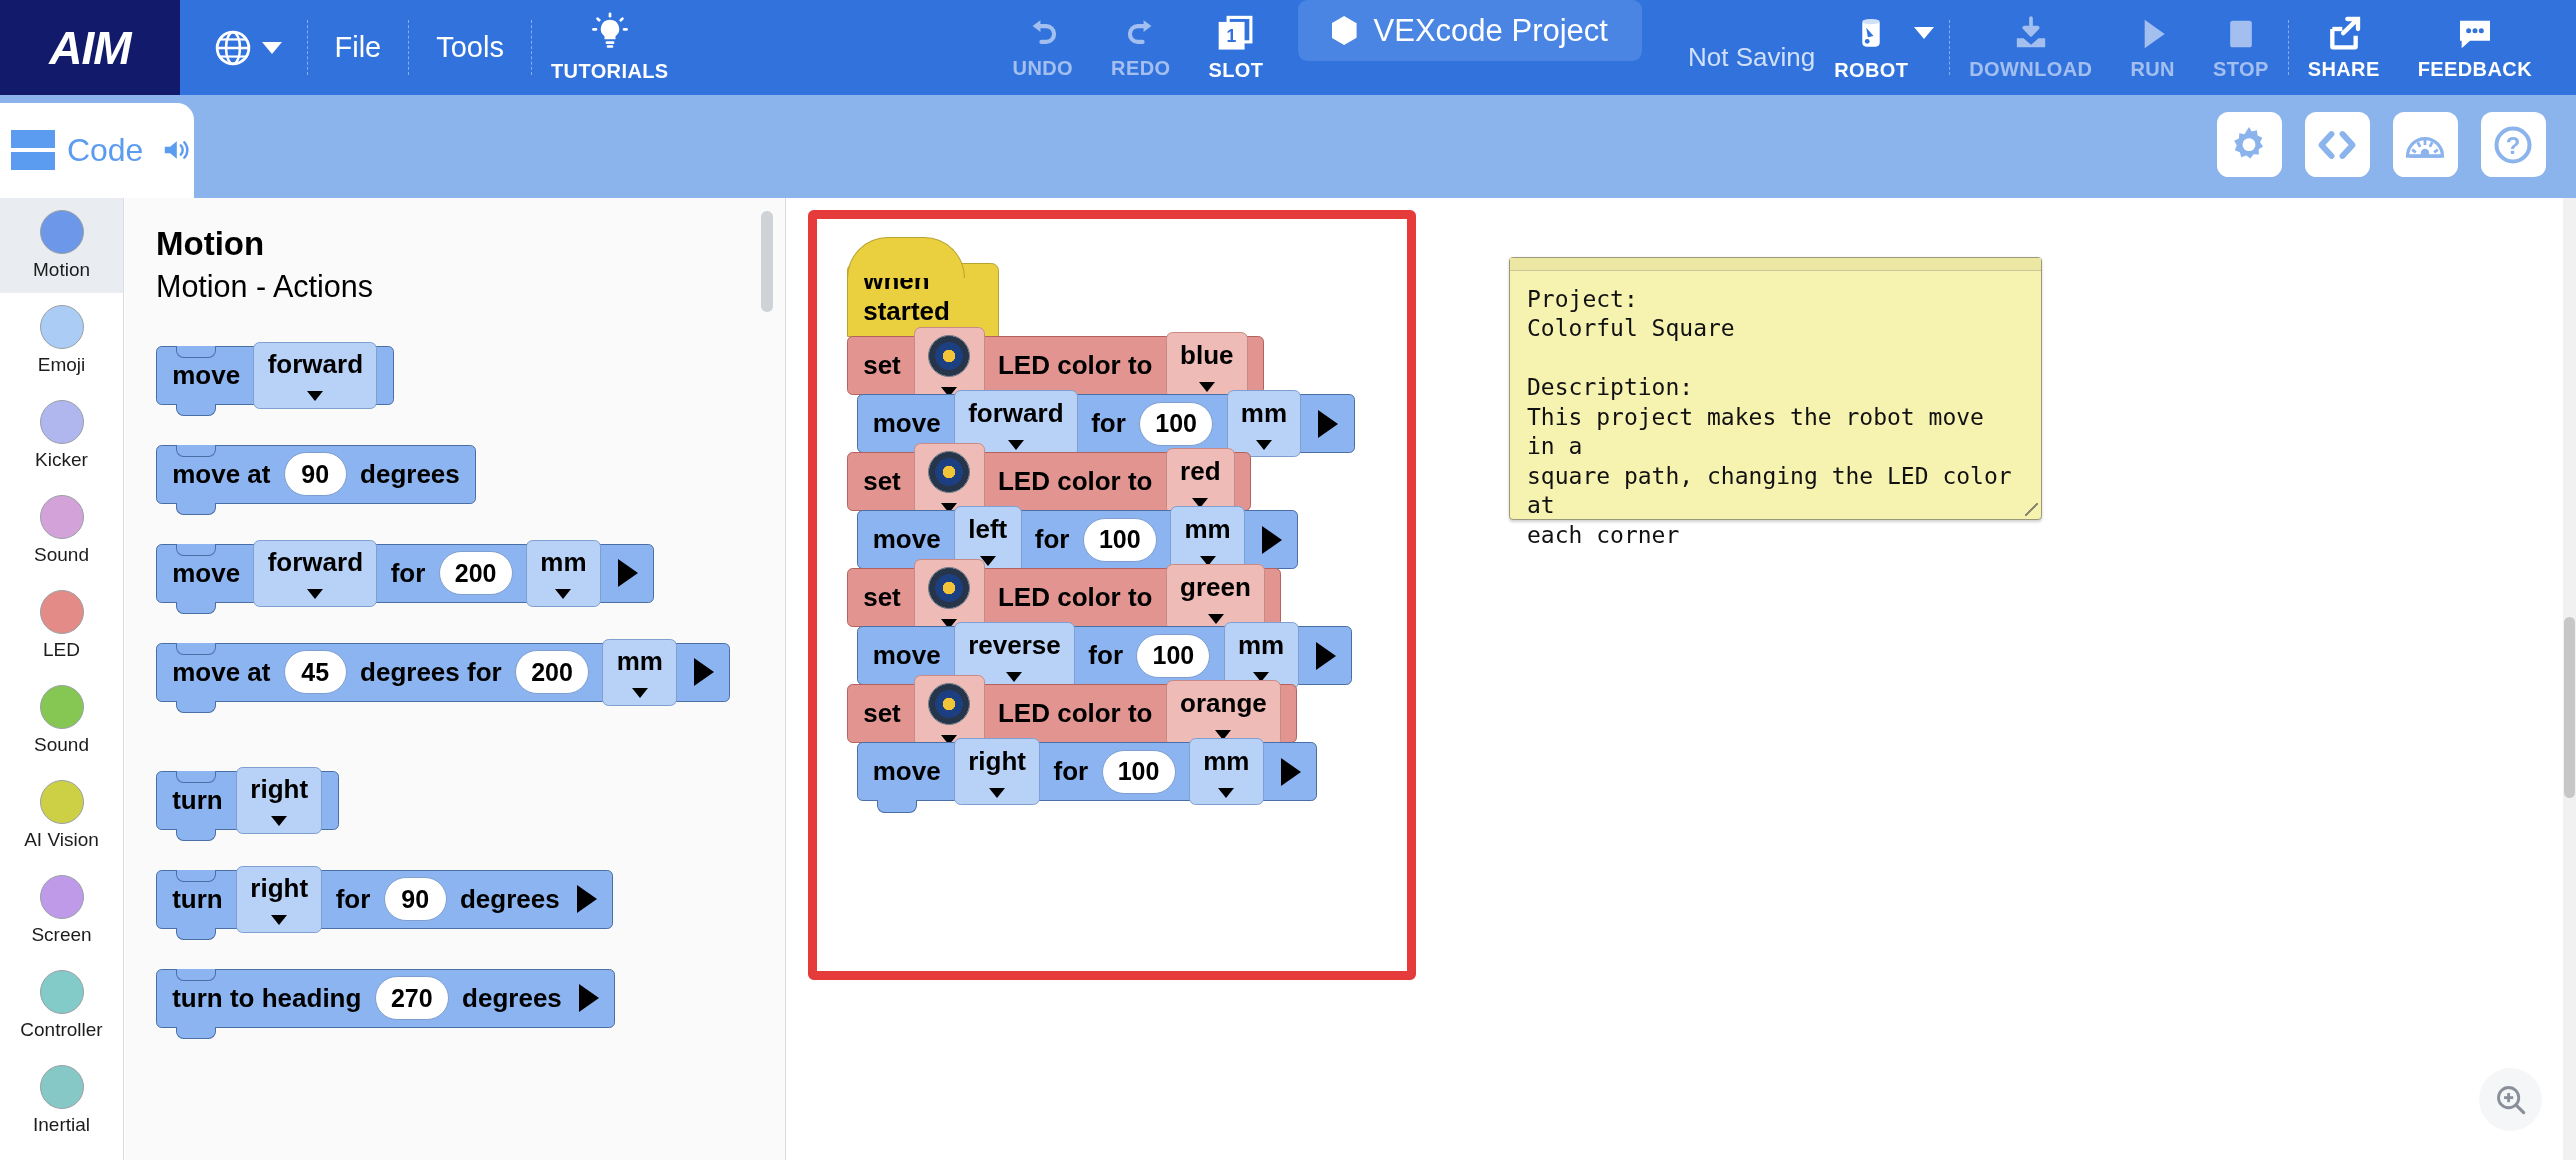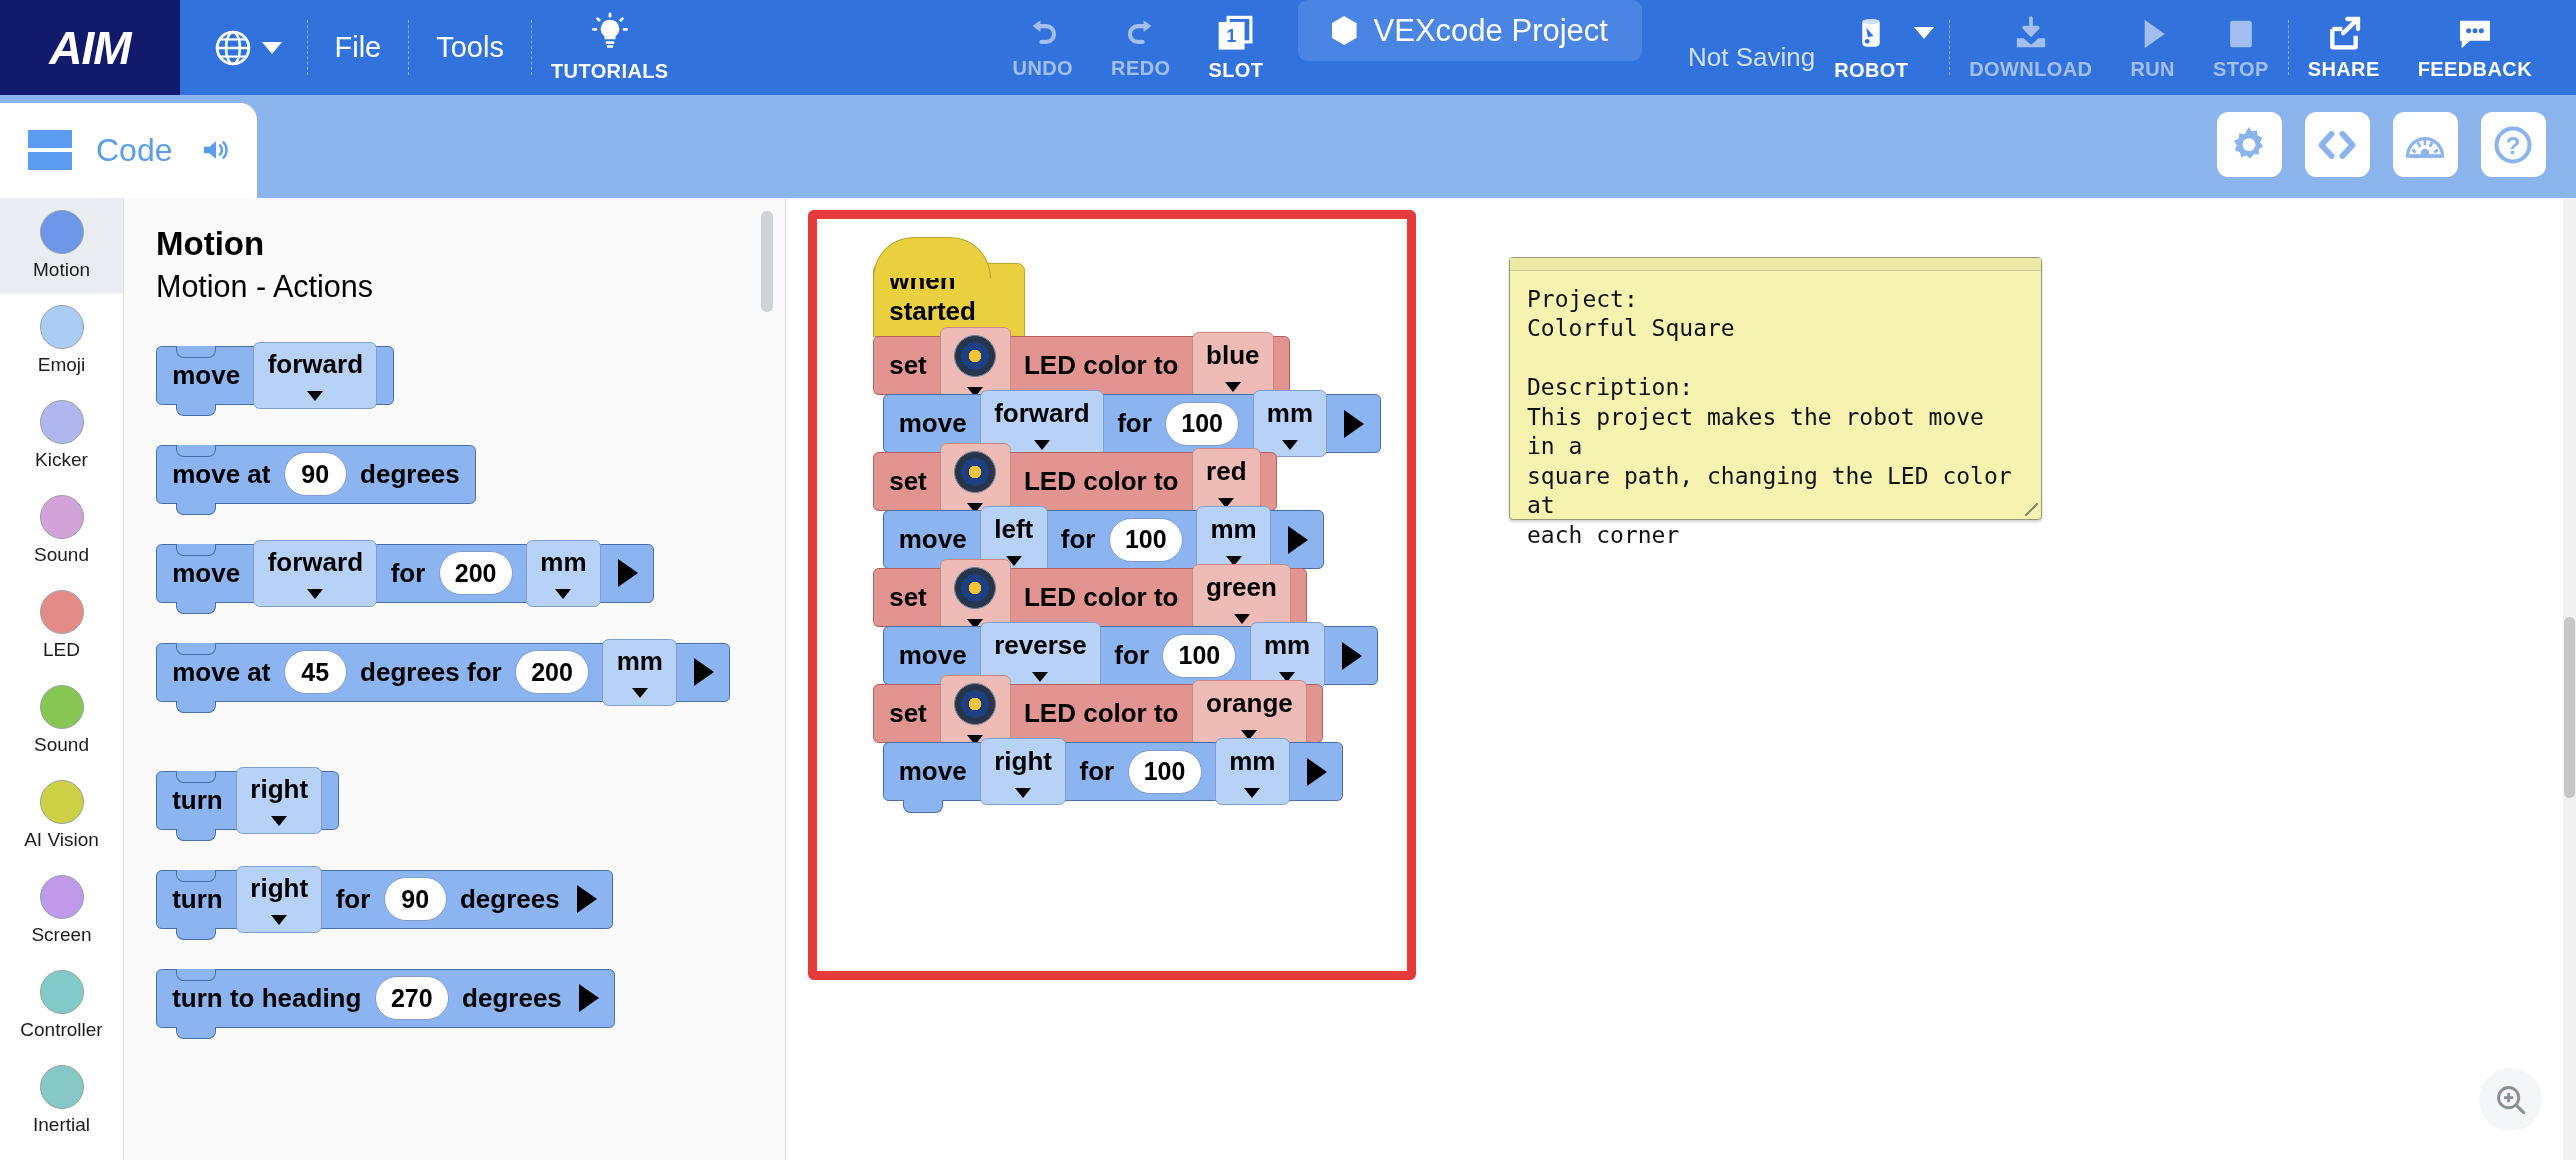--- a/index.html
+++ b/index.html
@@ -54,23 +54,23 @@
 
   
   .ic { display: block; }
 
   
   #subbar {
     position: absolute; left: 0; top: 95px; width: 2576px; height: 103px;
     background: #8cb4ec;
   }
   #code-tab {
-    position: absolute; left: 0; top: 7.6px; width: 257px; height: 95px;
+    position: absolute; left: 0; top: 7.6px; width: 194px; height: 95px;
     background: #fff; border-radius: 0 17px 0 0;
-    display: flex; align-items: center; gap: 24px; padding-left: 28px;
+    display: flex; align-items: center; gap: 17px; padding-left: 11px;
   }
   #code-tab .ctext { color: #5b9bf0; font-size: 32px; }
   .blocks-glyph { width: 44px; height: 44px; position: relative; }
   .blocks-glyph i {
     position: absolute; left: 0; width: 44px; height: 18px; background: #5b9bf0; display: block;
   }
   .blocks-glyph i:nth-child(1) { top: 1.9px; }
   .blocks-glyph i:nth-child(2) { top: 24px; }
   #subbar-right { position: absolute; right: 30.5px; top: 17px; display: flex; gap: 23px; }
   .sq-btn {
@@ -154,21 +154,21 @@
 
   
   #workspace {
     position: absolute; left: 787px; top: 198px; width: 1789px; height: 962px;
     background: #fff; overflow: hidden;
   }
   #sel-frame {
     position: absolute; left: 21px; top: 12.4px; width: 608px; height: 770px;
     border: 9.5px solid #e63b3b; border-radius: 5.7px; background: #fff;
   }
-  #script { position: absolute; left: 56px; top: 44px; }
+  #script { position: absolute; left: 30px; top: 44px; }
   .hat {
     position: relative; width: 152px; height: 74px;
     background: #ead03f; border: 1px solid #b9a32f;
     border-radius: 7.6px 7.6px 0 0;
     display: flex; align-items: flex-end; padding: 0 0 9.5px 15.2px;
     font-size: 26px; font-weight: bold; color: #000;
   }
   .hat::before {
     content: ""; position: absolute; left: -1px; top: -27px; width: 116px; height: 40px;
     background: #ead03f; border: 1px solid #b9a32f; border-bottom: none;

